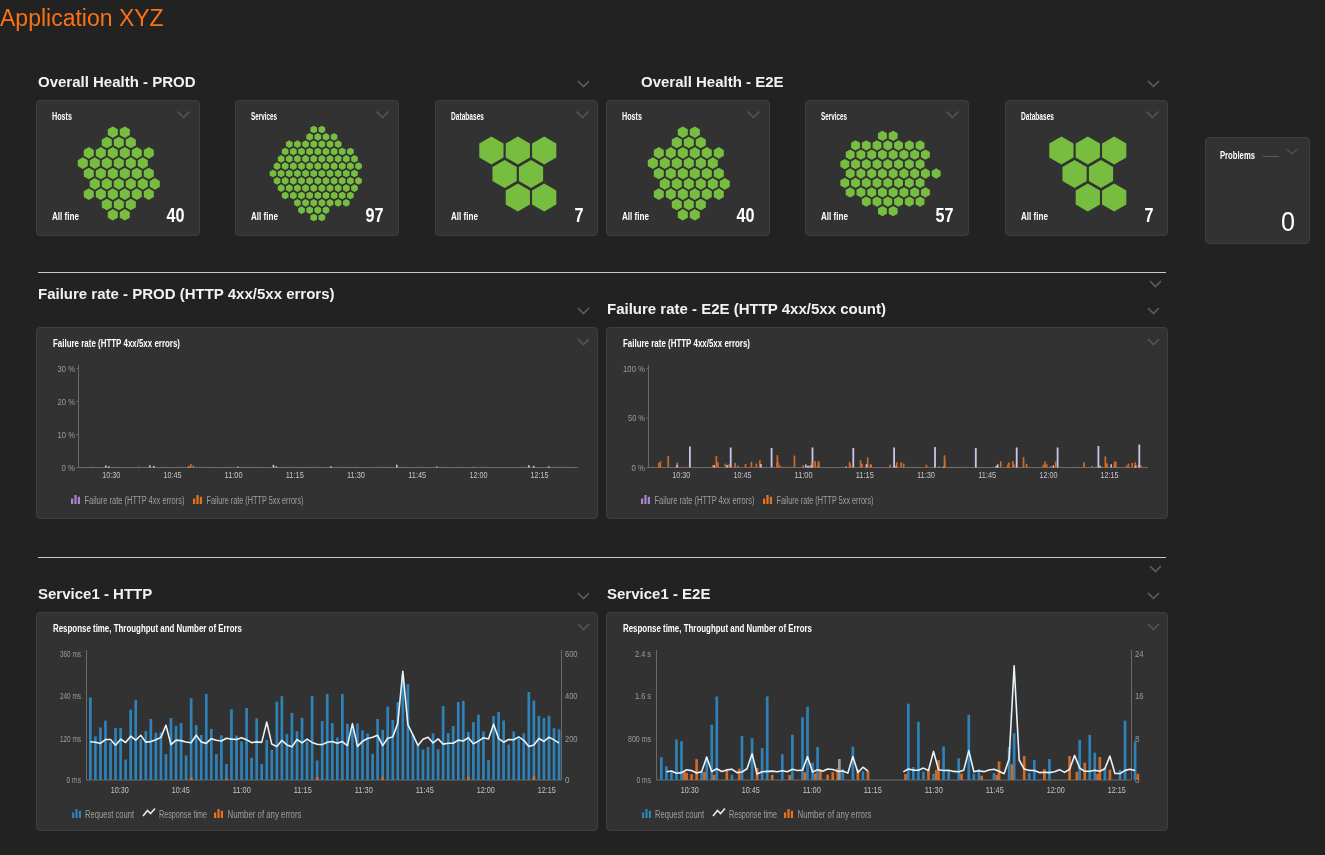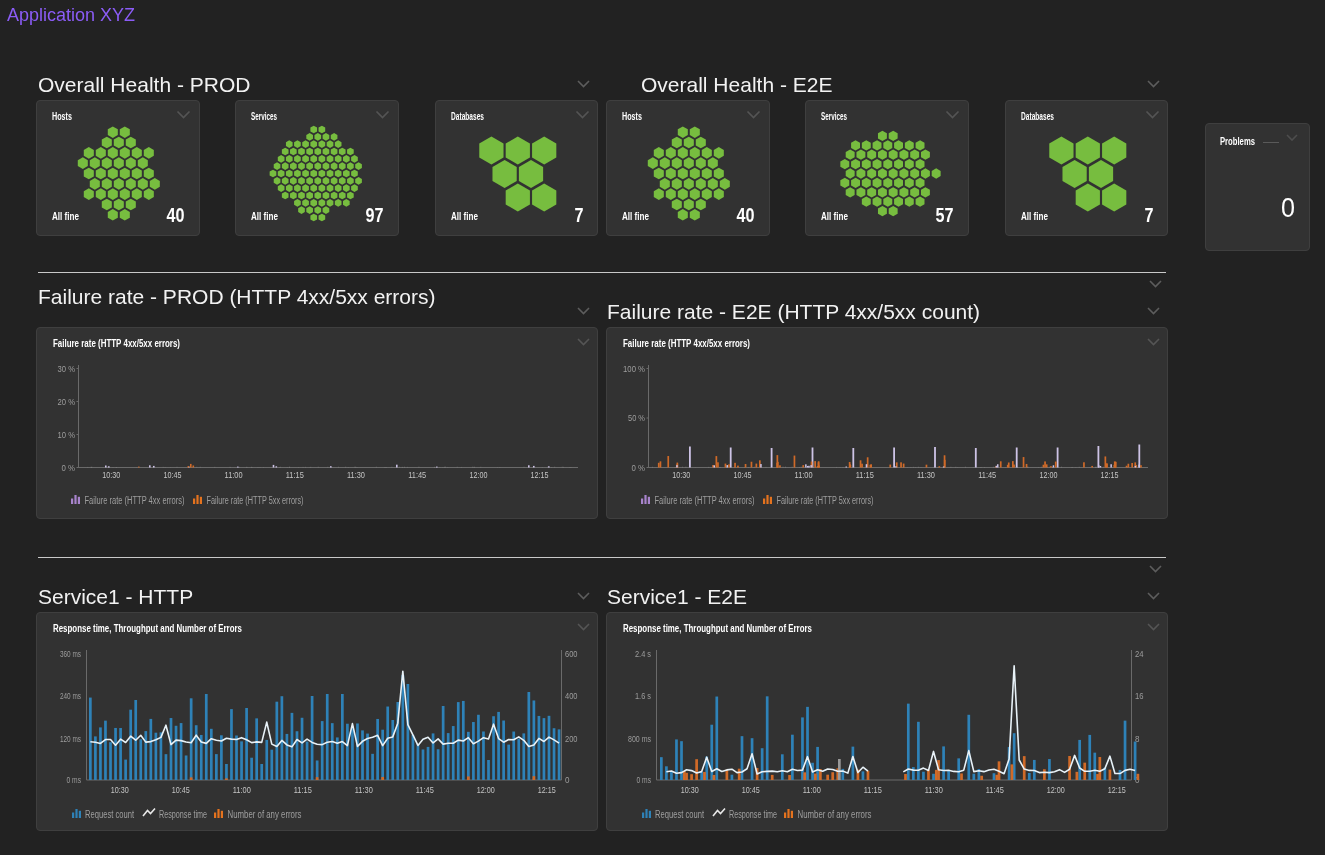--- a/index.html
+++ b/index.html
@@ -1,21 +1,21 @@
 <!DOCTYPE html>
 <html><head><meta charset="utf-8"><style>
 html,body{margin:0;padding:0;background:#222222;width:1325px;height:855px;overflow:hidden;}
 *{box-sizing:border-box;font-family:"Liberation Sans",sans-serif;}
 .abs{position:absolute;}
 .tile{position:absolute;background:#323232;border:1px solid #3f3f3f;border-radius:4px;}
-.sect{position:absolute;font-size:21px;font-weight:normal;color:#f2f2f2;white-space:nowrap;}
+.sect{position:absolute;font-size:15px;font-weight:bold;color:#f2f2f2;white-space:nowrap;}
 .sep{position:absolute;height:1px;background:#c9c9c9;}
 .chev{position:absolute;}
 </style></head><body>
-<div class="abs" style="left:7px;top:5px;font-size:18px;color:#8b5cf6">Application XYZ</div>
+<div class="abs" style="left:0;top:5px;font-size:23px;color:#f97316">Application XYZ</div>
 <div class="sect" style="left:38px;top:73px">Overall Health - PROD</div>
 <div class="sect" style="left:641px;top:73px">Overall Health - E2E</div>
 <svg class="chev" style="left:577px;top:80px" width="13" height="8.5">
     <polyline points="1,1 6.5,6.5 12,1" fill="none" stroke="#5d5d5d" stroke-width="1.6"></polyline>
   </svg>
 <svg class="chev" style="left:1147px;top:80px" width="13" height="8.5">
     <polyline points="1,1 6.5,6.5 12,1" fill="none" stroke="#5d5d5d" stroke-width="1.6"></polyline>
   </svg>
 <div class="tile" style="left:36px;top:100px;width:163.5px;height:135.5px">
     <svg width="161.5" height="133.5" style="position:absolute;left:0;top:0">
@@ -307,21 +307,21 @@
       <polygon points="68.60,59.00 80.72,66.00 80.72,80.00 68.60,87.00 56.48,80.00 56.48,66.00" fill="#77bd3f"></polygon>
       <polygon points="95.00,59.00 107.12,66.00 107.12,80.00 95.00,87.00 82.88,80.00 82.88,66.00" fill="#77bd3f"></polygon>
       <polygon points="81.80,82.50 93.92,89.50 93.92,103.50 81.80,110.50 69.68,103.50 69.68,89.50" fill="#77bd3f"></polygon>
       <polygon points="108.20,82.50 120.32,89.50 120.32,103.50 108.20,110.50 96.08,103.50 96.08,89.50" fill="#77bd3f"></polygon>
       <text x="15" y="19" font-size="10.5" fill="#fff" font-weight="bold" textLength="33" lengthAdjust="spacingAndGlyphs">Databases</text>
       <text x="15" y="118.5" font-size="10.5" fill="#fff" font-weight="bold" textLength="27" lengthAdjust="spacingAndGlyphs">All fine</text>
       <text x="147.5" y="120.5" font-size="20" fill="#fff" font-weight="bold" text-anchor="end" textLength="9" lengthAdjust="spacingAndGlyphs">7</text>
       <polyline points="140.5,10.5 146.5,16.5 152.5,10.5" fill="none" stroke="#545454" stroke-width="1.7"></polyline>
     </svg>
   </div>
-<div class="tile" style="left:1205px;top:123px;width:105px;height:128px">
+<div class="tile" style="left:1205px;top:137px;width:105px;height:107px">
     <svg width="103" height="105" style="position:absolute;left:0;top:0">
       <text x="14" y="21" font-size="10.5" fill="#fff" font-weight="bold" textLength="35" lengthAdjust="spacingAndGlyphs">Problems</text>
       <line x1="57" y1="18.5" x2="73" y2="18.5" stroke="#5a5a5a" stroke-width="1"></line>
       <polyline points="81,11 86,16 91,11" fill="none" stroke="#4d4d4d" stroke-width="1.6"></polyline>
       <text x="89" y="93" text-anchor="end" font-size="27" fill="#fff" textLength="14" lengthAdjust="spacingAndGlyphs">0</text>
     </svg>
   </div>
 <div class="sep" style="left:38px;top:272px;width:1128px"></div>
 <svg class="chev" style="left:1149px;top:280px" width="13" height="8.5">
     <polyline points="1,1 6.5,6.5 12,1" fill="none" stroke="#5d5d5d" stroke-width="1.6"></polyline>

